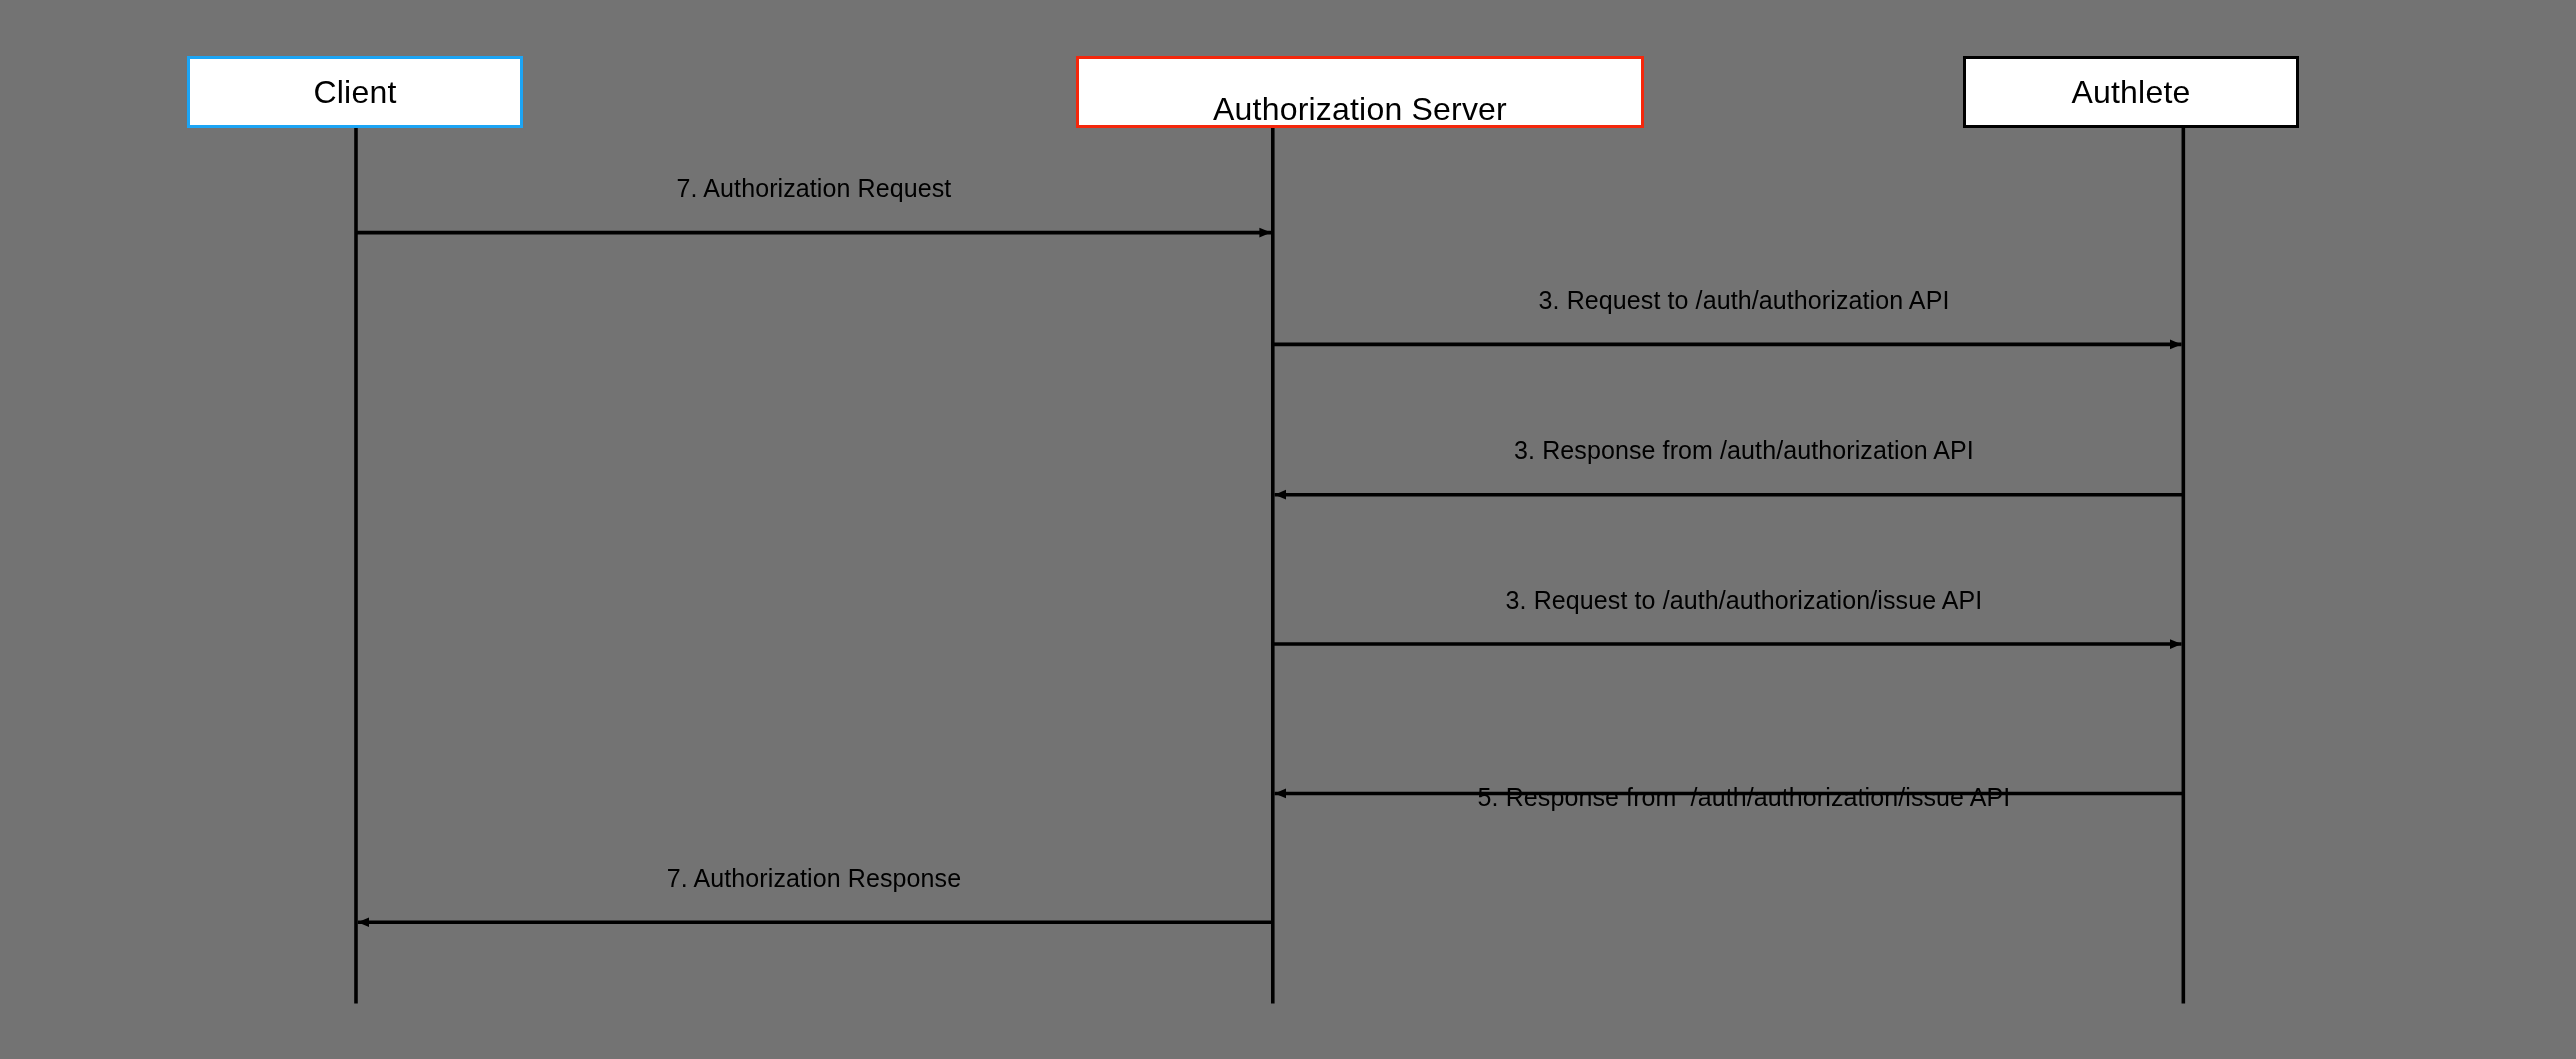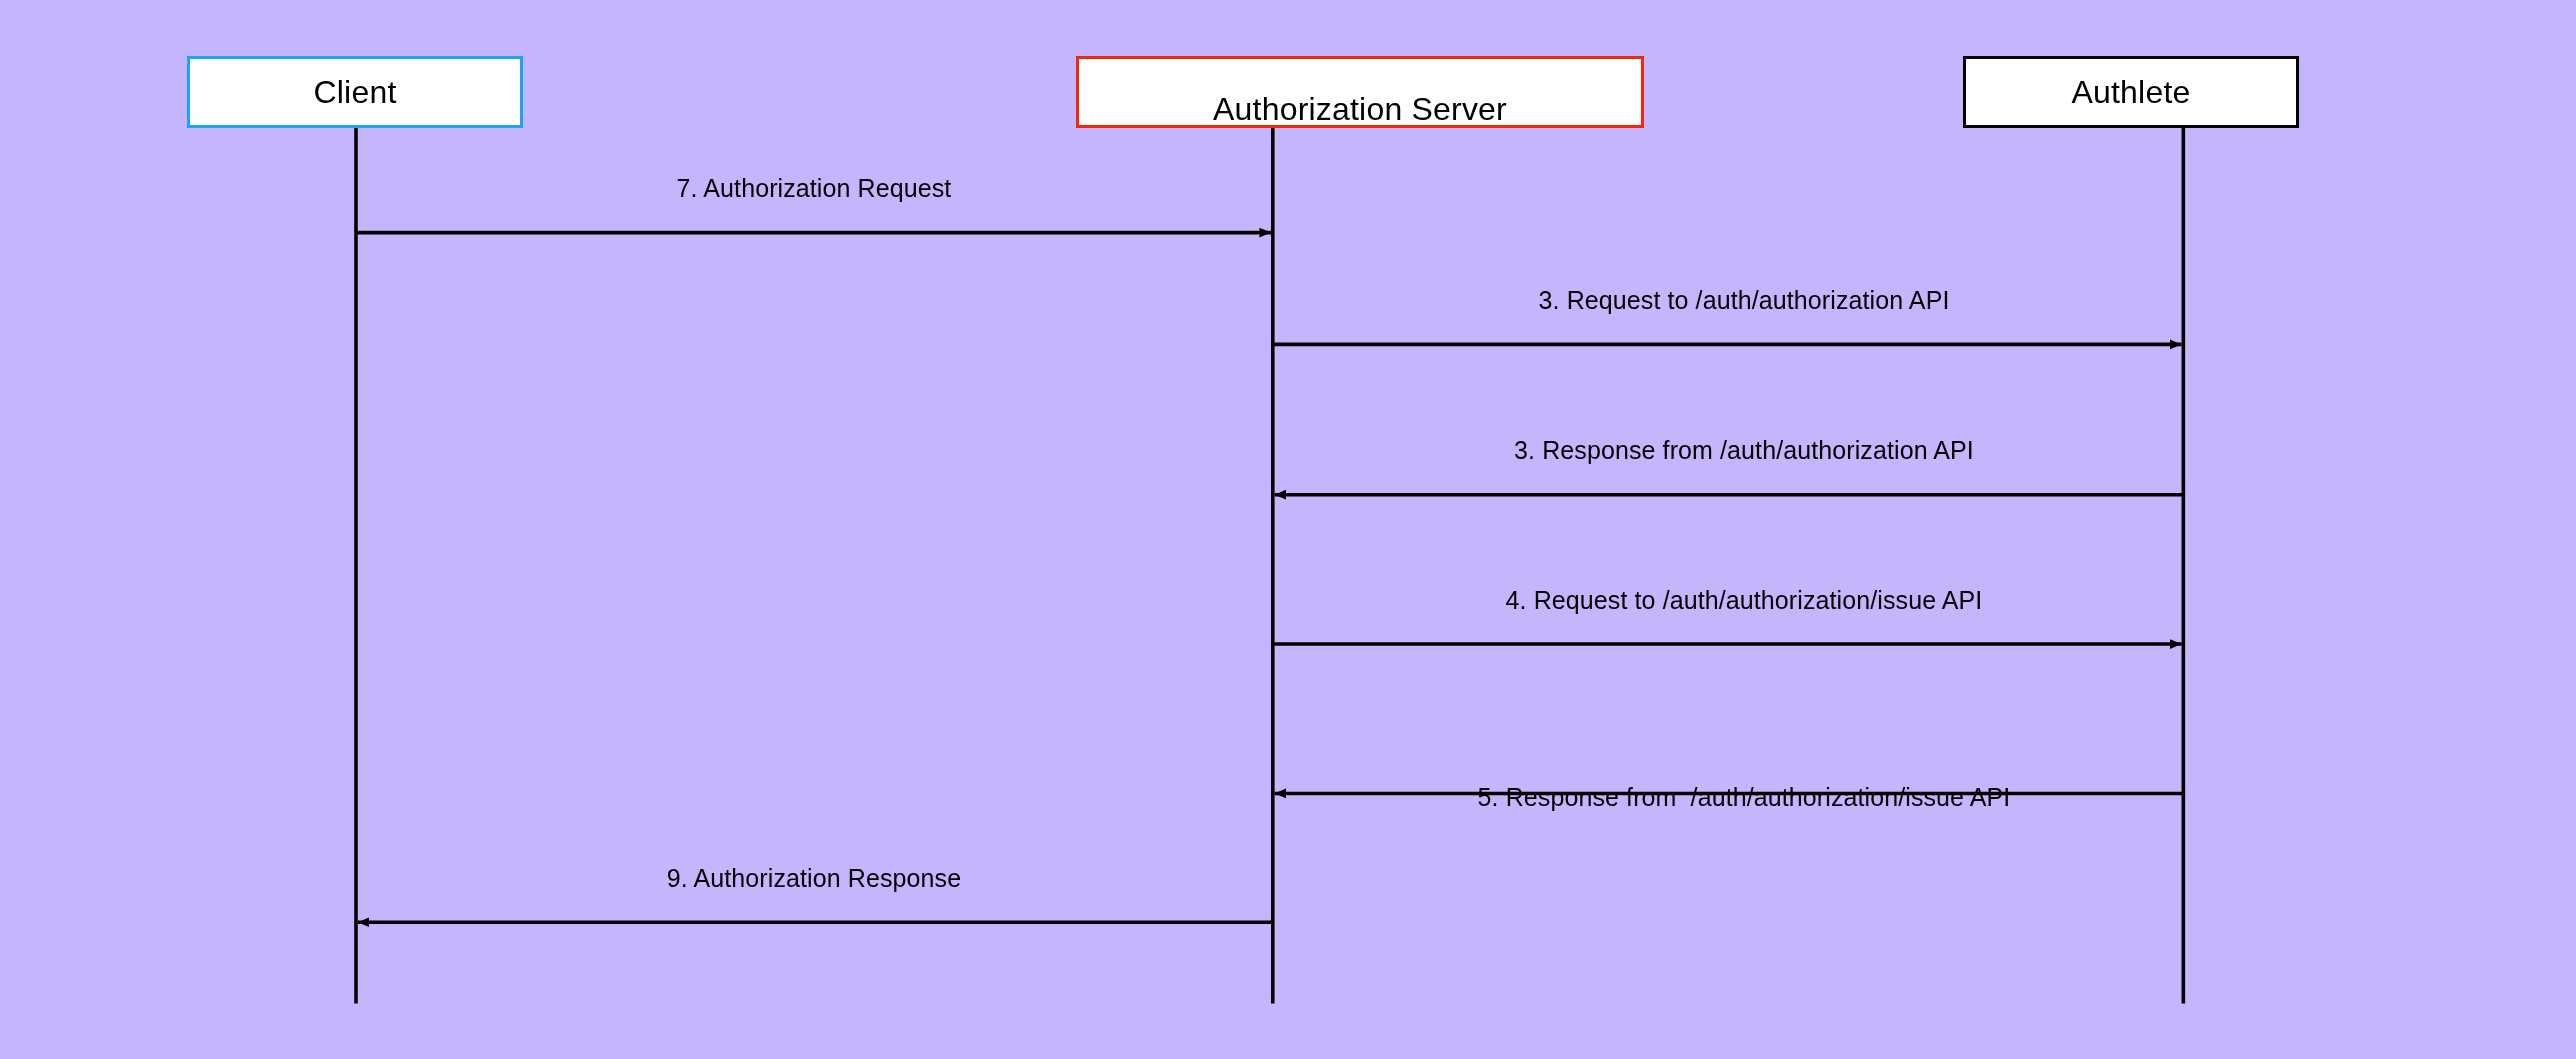--- a/index.html
+++ b/index.html
@@ -9,21 +9,21 @@
     background: #ffffff;
   }
   body {
     font-family: "Liberation Sans", "DejaVu Sans", sans-serif;
     color: #000000;
   }
   #diagram-root {
     position: relative;
     width: 2576px;
     height: 1060px;
-    background: #c4b5fd;
+    background: #737373;
     overflow: hidden;
   }
   #diagram-svg {
     position: absolute;
     top: 0;
     left: 0;
     width: 2576px;
     height: 1060px;
     display: block;
   }
@@ -90,19 +90,19 @@
         <span class="participant-label">Authorization Server</span>
       </div>
       <div class="participant-box" style="left: 1963px; top: 56px; width: 336px; height: 72px; border: 3.6px solid rgb(0, 0, 0);">
         <span class="participant-label">Authlete</span>
       </div>
     </div>
   <div id="labels-layer">
       <div class="message-label" style="left: 814px; top: 201px;">7. Authorization Request</div>
       <div class="message-label" style="left: 1744px; top: 313px;">3. Request to /auth/authorization API</div>
       <div class="message-label" style="left: 1744px; top: 463px;">3. Response from /auth/authorization API</div>
-      <div class="message-label" style="left: 1744px; top: 613px;">4. Request to /auth/authorization/issue API</div>
+      <div class="message-label" style="left: 1744px; top: 613px;">3. Request to /auth/authorization/issue API</div>
       <div class="message-label" style="left: 1744px; top: 762px; margin-top: 48px;">5. Response from  /auth/authorization/issue API</div>
-      <div class="message-label" style="left: 814px; top: 891px;">9. Authorization Response</div>
+      <div class="message-label" style="left: 814px; top: 891px;">7. Authorization Response</div>
     </div>
 
 </div>
 
 
 </body></html>

